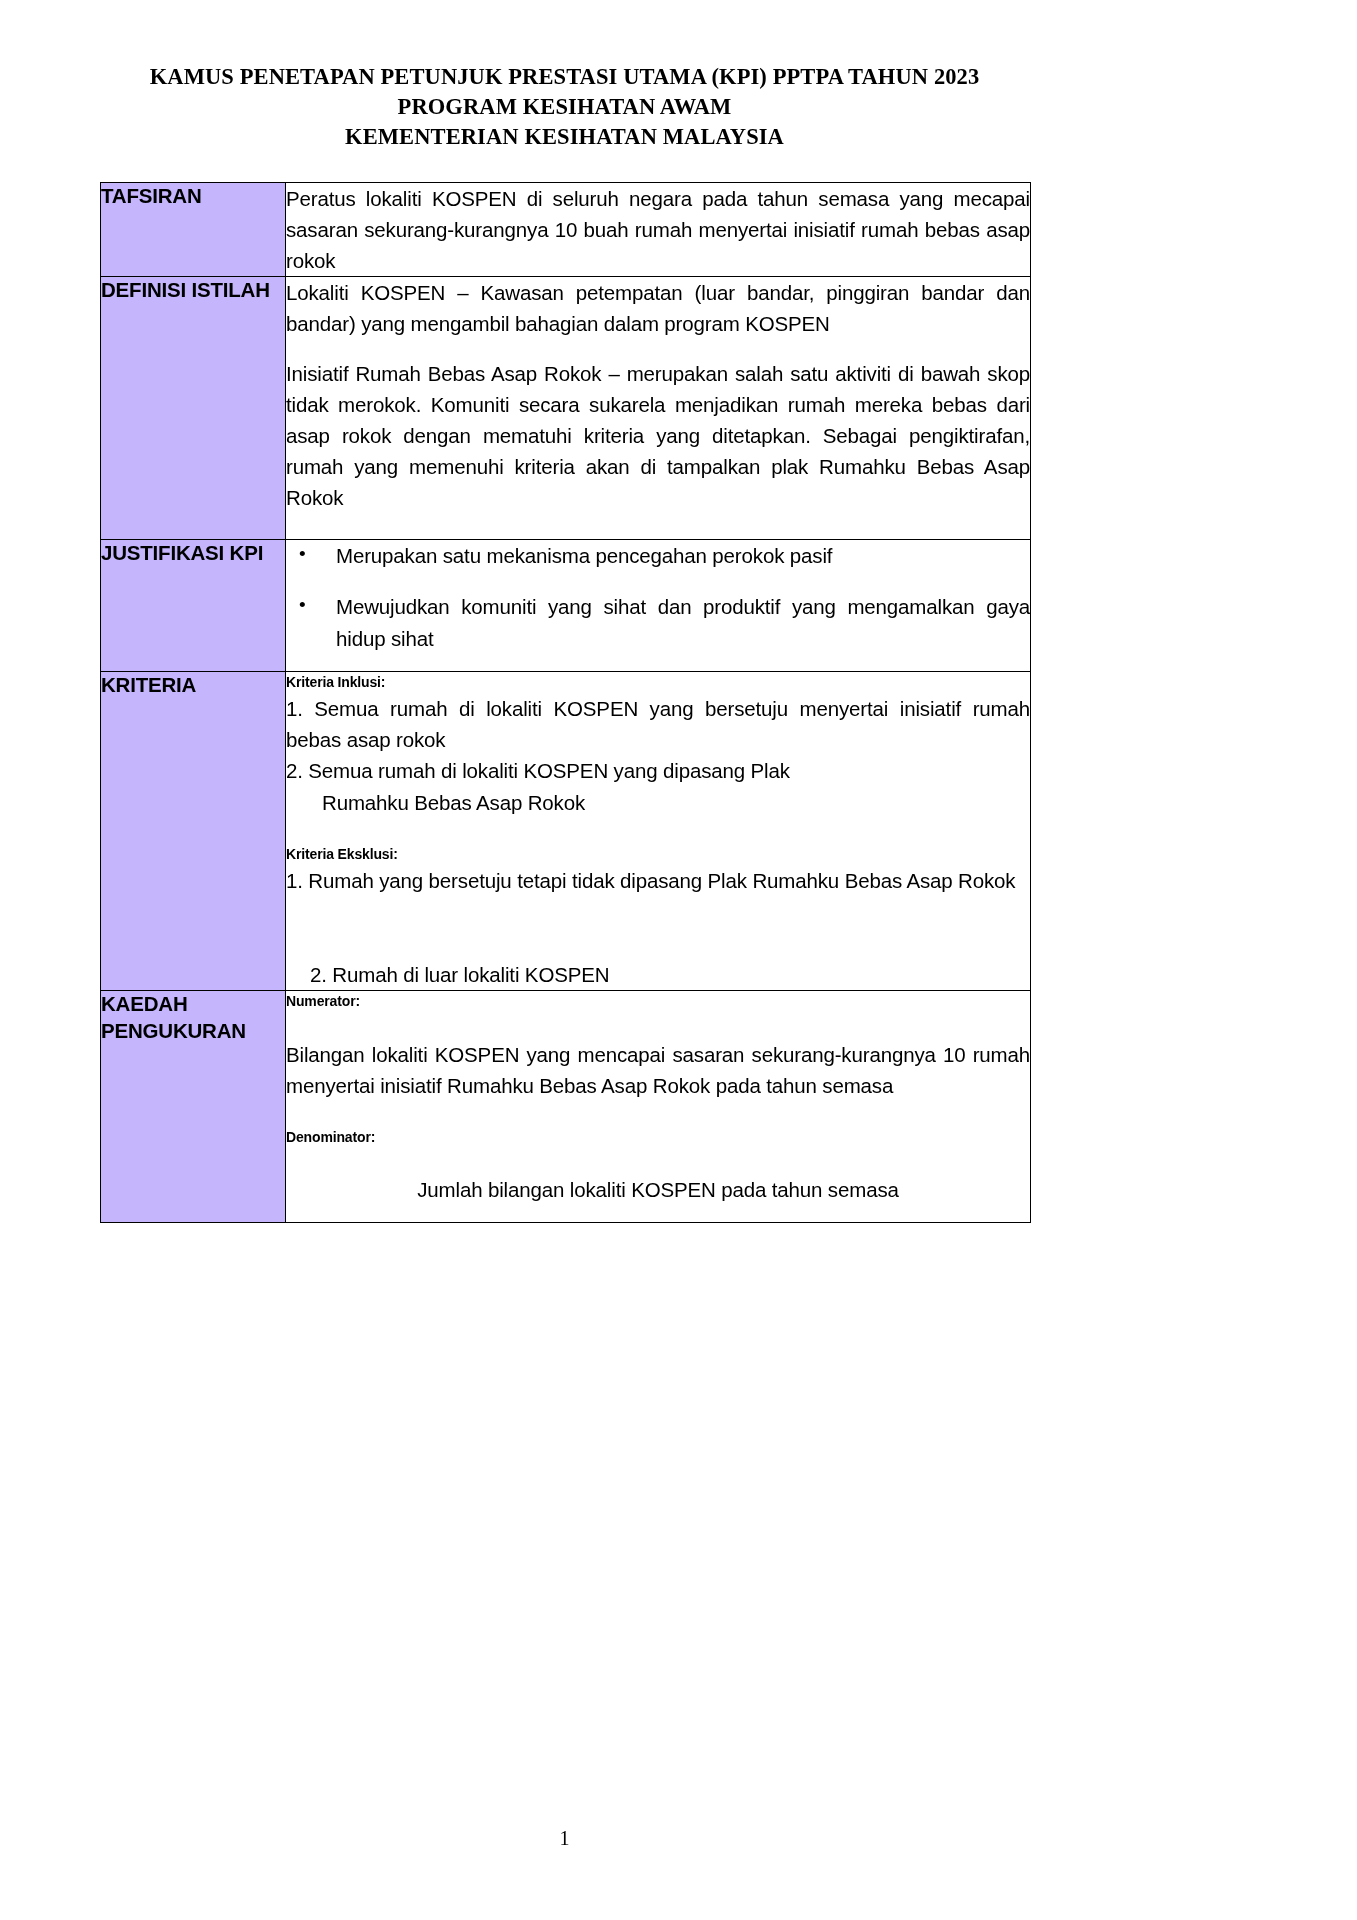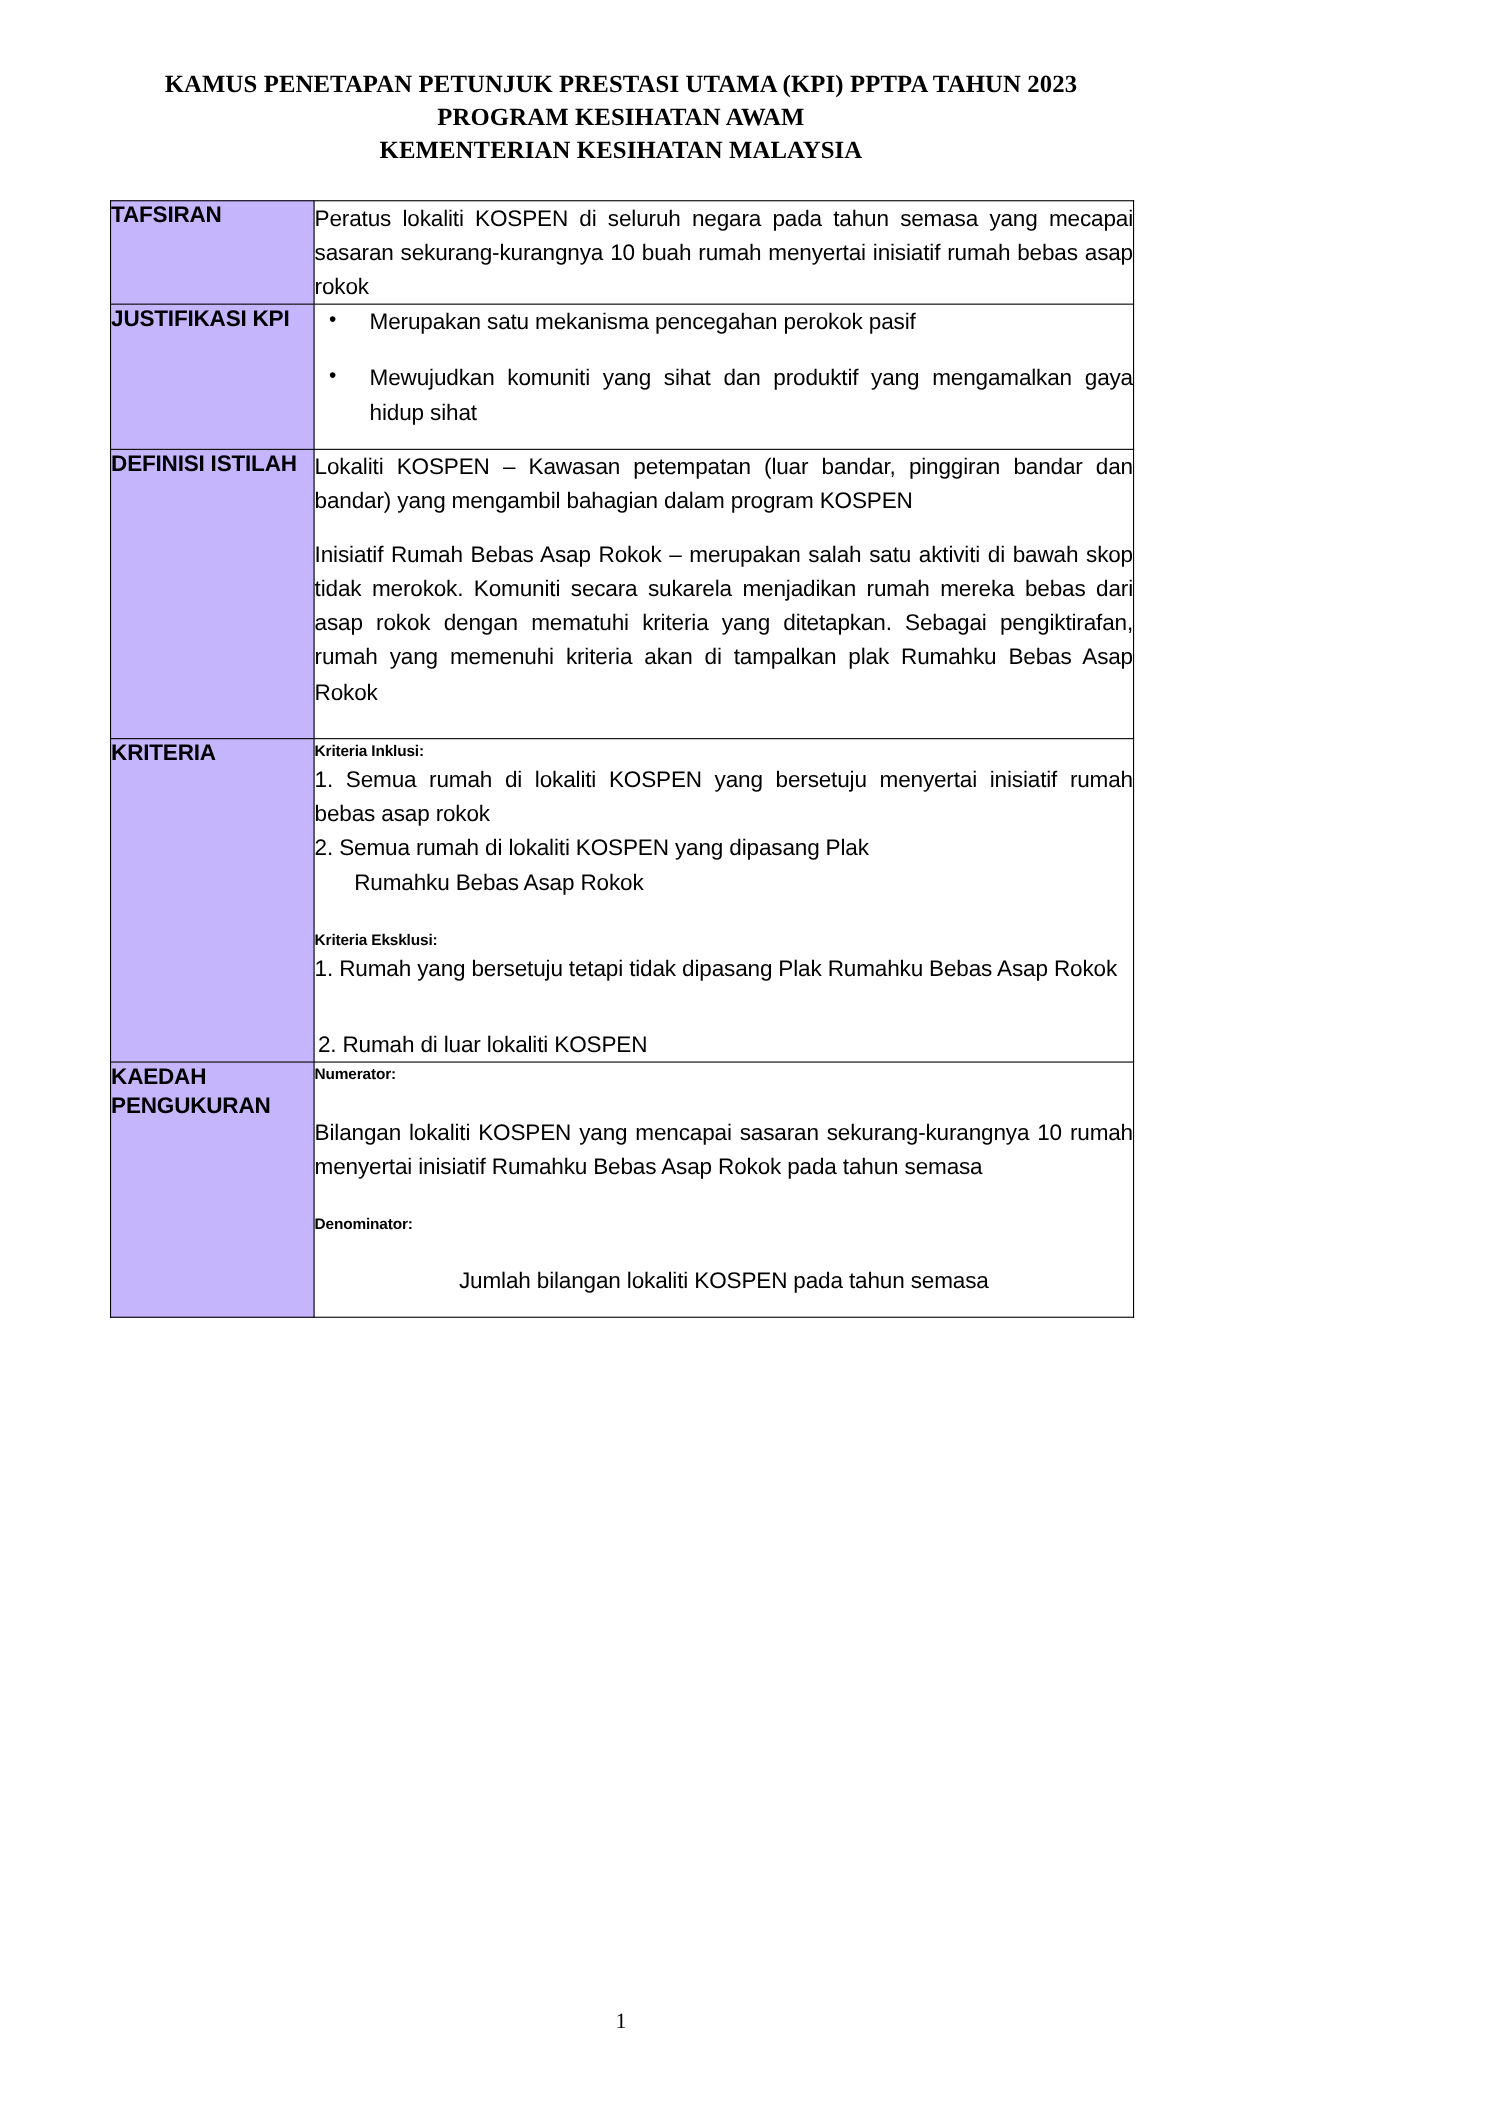--- a/index.html
+++ b/index.html
@@ -133,21 +133,21 @@
     padding-left: 36px;
   }
   .num-item {
     font-size: 20.5px;
     line-height: 1.52;
     letter-spacing: -0.15px;
     text-align: justify;
     margin: 0;
   }
   .num-item.left { text-align: left; }
-  .pad-left-sm { padding-left: 3px; }
+  .pad-left-sm { padding-left: 24px; margin-top: 25px; }
 
   
   .page-number {
     position: absolute;
     left: 0;
     right: 0;
     bottom: 70px;
     text-align: center;
     font-family: "Liberation Serif", serif;
     font-size: 20px;
@@ -171,20 +171,31 @@
     </colgroup>
     <tbody>
 
 
       <tr>
         <td class="label-cell">
           <span class="label-text">TAFSIRAN</span>
         </td>
         <td class="body-cell">
           <p class="para">Peratus lokaliti KOSPEN di seluruh negara pada tahun semasa yang mecapai sasaran sekurang-kurangnya 10 buah rumah menyertai inisiatif rumah bebas asap rokok</p>
+        </td>
+      </tr>
+
+      <tr>
+        <td class="label-cell">
+          <span class="label-text">DEFINISI ISTILAH</span>
+        </td>
+        <td class="body-cell">
+          <p class="para">Lokaliti KOSPEN – Kawasan petempatan (luar bandar, pinggiran bandar dan bandar) yang mengambil bahagian dalam program KOSPEN</p>
+          <p class="para">Inisiatif Rumah Bebas Asap Rokok – merupakan salah satu aktiviti di bawah skop tidak merokok. Komuniti secara sukarela menjadikan rumah mereka bebas dari asap rokok dengan mematuhi kriteria yang ditetapkan. Sebagai pengiktirafan, rumah yang memenuhi kriteria akan di tampalkan plak Rumahku Bebas Asap Rokok</p>
+          <div class="spacer-md"></div>
         </td>
       </tr>
 
       <tr>
         <td class="label-cell">
           <span class="label-text">JUSTIFIKASI KPI</span>
         </td>
         <td class="body-cell">
           <ul class="bullets">
             <li>
@@ -195,31 +206,20 @@
               <span class="dot">•</span>
               <span>Mewujudkan komuniti yang sihat dan produktif yang mengamalkan gaya hidup sihat</span>
             </li>
           </ul>
           <div class="spacer-sm"></div>
         </td>
       </tr>
 
       <tr>
         <td class="label-cell">
-          <span class="label-text">DEFINISI ISTILAH</span>
-        </td>
-        <td class="body-cell">
-          <p class="para">Lokaliti KOSPEN – Kawasan petempatan (luar bandar, pinggiran bandar dan bandar) yang mengambil bahagian dalam program KOSPEN</p>
-          <p class="para">Inisiatif Rumah Bebas Asap Rokok – merupakan salah satu aktiviti di bawah skop tidak merokok. Komuniti secara sukarela menjadikan rumah mereka bebas dari asap rokok dengan mematuhi kriteria yang ditetapkan. Sebagai pengiktirafan, rumah yang memenuhi kriteria akan di tampalkan plak Rumahku Bebas Asap Rokok</p>
-          <div class="spacer-md"></div>
-        </td>
-      </tr>
-
-      <tr>
-        <td class="label-cell">
           <span class="label-text">KRITERIA</span>
         </td>
         <td class="body-cell">
           <p class="strong-line">Kriteria Inklusi:</p>
           <p class="num-item">1. Semua rumah di lokaliti KOSPEN yang bersetuju menyertai inisiatif rumah bebas asap rokok</p>
           <p class="num-item left">2. Semua rumah di lokaliti KOSPEN yang dipasang Plak</p>
           <p class="num-item left">
             <span class="indent-sub">Rumahku Bebas Asap Rokok</span>
           </p>
           <div class="spacer-md"></div>

